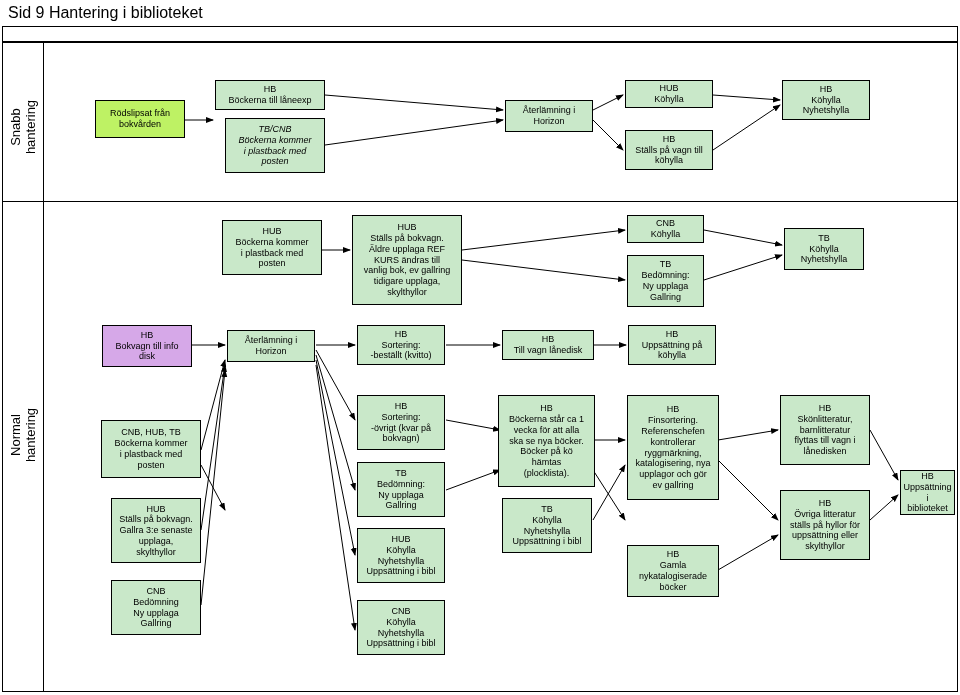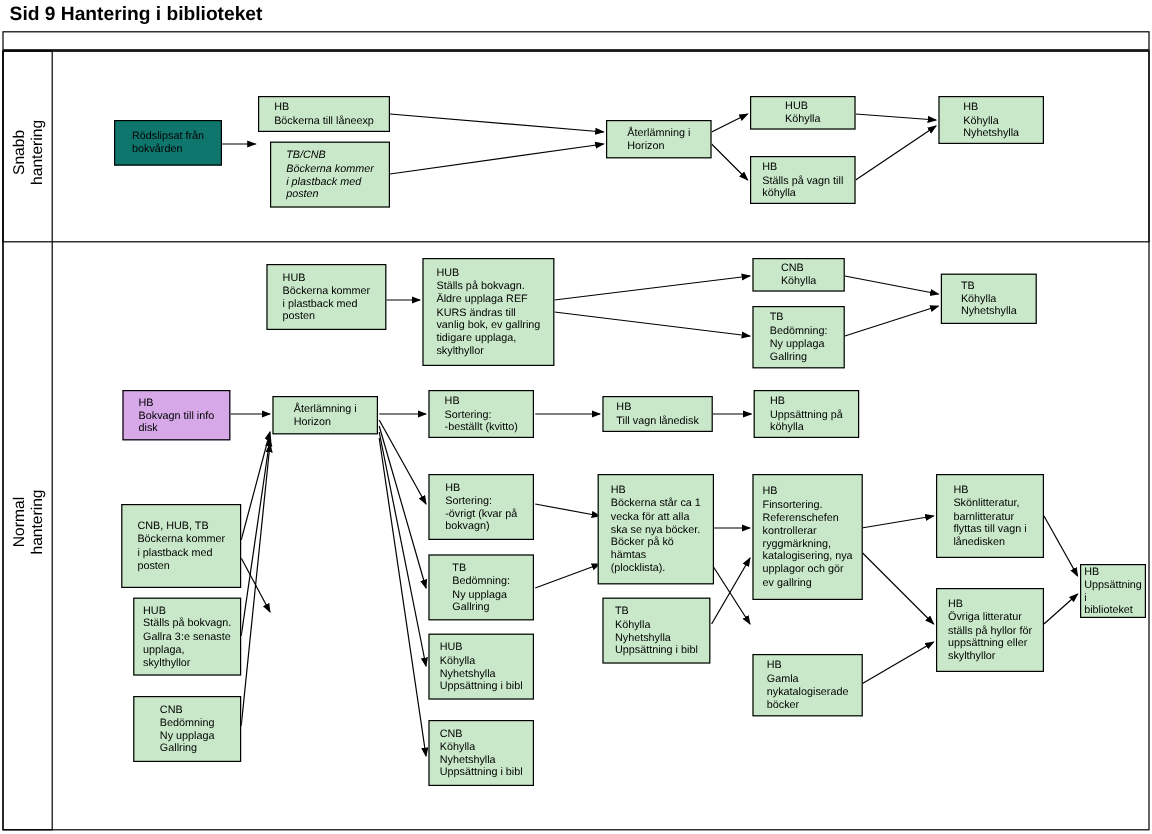--- a/index.html
+++ b/index.html
@@ -10,49 +10,50 @@
     width: 960px;
     height: 695px;
     position: relative;
     overflow: hidden;
   }
   .page-title {
     position: absolute;
     top: 4px;
     left: 8px;
     font-size: 16px;
-    font-weight: bold;
+    font-weight: normal;
   }
   .outer-border {
     position: absolute;
     border: 1px solid #000;
     box-sizing: border-box;
   }
   .lane-label {
     position: absolute;
     transform: rotate(-90deg);
     transform-origin: center;
     font-size: 13px;
     text-align: center;
     white-space: nowrap;
   }
   .node {
     position: absolute;
     border: 1px solid #000;
     box-sizing: border-box;
+    text-align: center;
     display: flex;
     flex-direction: column;
     align-items: center;
     justify-content: center;
     padding: 3px 4px;
     line-height: 1.2;
     font-size: 9px;
   }
   .green { background: #c9e8c9; }
-  .pink  { background: #0f766e; }
+  .pink  { background: #bef264; }
   .purple{ background: #d6a8e8; }
   svg.arrows {
     position: absolute;
     top: 0; left: 0;
     width: 960px; height: 695px;
     pointer-events: none;
   }
 </style>
 </head>
 <body>
@@ -132,21 +133,21 @@
 <div class="node green" style="left:627px; top:215px; width:77px; height:28px;">CNB<br>Köhylla</div>
 <div class="node green" style="left:627px; top:255px; width:77px; height:52px;">TB<br>Bedömning:<br>Ny upplaga<br>Gallring</div>
 <div class="node green" style="left:784px; top:228px; width:80px; height:42px;">TB<br>Köhylla<br>Nyhetshylla</div>
 
 <div class="node purple" style="left:102px; top:325px; width:90px; height:42px;">HB<br>Bokvagn till info<br>disk</div>
 <div class="node green" style="left:227px; top:330px; width:88px; height:32px;">Återlämning i<br>Horizon</div>
 <div class="node green" style="left:357px; top:325px; width:88px; height:40px;">HB<br>Sortering:<br>-beställt (kvitto)</div>
 <div class="node green" style="left:502px; top:330px; width:92px; height:30px;">HB<br>Till vagn lånedisk</div>
 <div class="node green" style="left:628px; top:325px; width:88px; height:40px;">HB<br>Uppsättning på<br>köhylla</div>
 
-<div class="node green" style="left:101px; top:420px; width:100px; height:70px;">CNB, HUB, TB<br>Böckerna kommer<br>i plastback med<br>posten</div>
+<div class="node green" style="left:101px; top:420px; width:100px; height:58px;">CNB, HUB, TB<br>Böckerna kommer<br>i plastback med<br>posten</div>
 <div class="node green" style="left:111px; top:498px; width:90px; height:65px;">HUB<br>Ställs på bokvagn.<br>Gallra 3:e senaste<br>upplaga,<br>skylthyllor</div>
 <div class="node green" style="left:111px; top:580px; width:90px; height:55px;">CNB<br>Bedömning<br>Ny upplaga<br>Gallring</div>
 
 <div class="node green" style="left:357px; top:395px; width:88px; height:55px;">HB<br>Sortering:<br>-övrigt (kvar på<br>bokvagn)</div>
 <div class="node green" style="left:357px; top:462px; width:88px; height:55px;">TB<br>Bedömning:<br>Ny upplaga<br>Gallring</div>
 <div class="node green" style="left:357px; top:528px; width:88px; height:55px;">HUB<br>Köhylla<br>Nyhetshylla<br>Uppsättning i bibl</div>
 <div class="node green" style="left:357px; top:600px; width:88px; height:55px;">CNB<br>Köhylla<br>Nyhetshylla<br>Uppsättning i bibl</div>
 
 <div class="node green" style="left:498px; top:395px; width:97px; height:92px;">HB<br>Böckerna står ca 1<br>vecka för att alla<br>ska se nya böcker.<br>Böcker på kö<br>hämtas<br>(plocklista).</div>
 <div class="node green" style="left:502px; top:498px; width:90px; height:55px;">TB<br>Köhylla<br>Nyhetshylla<br>Uppsättning i bibl</div>

